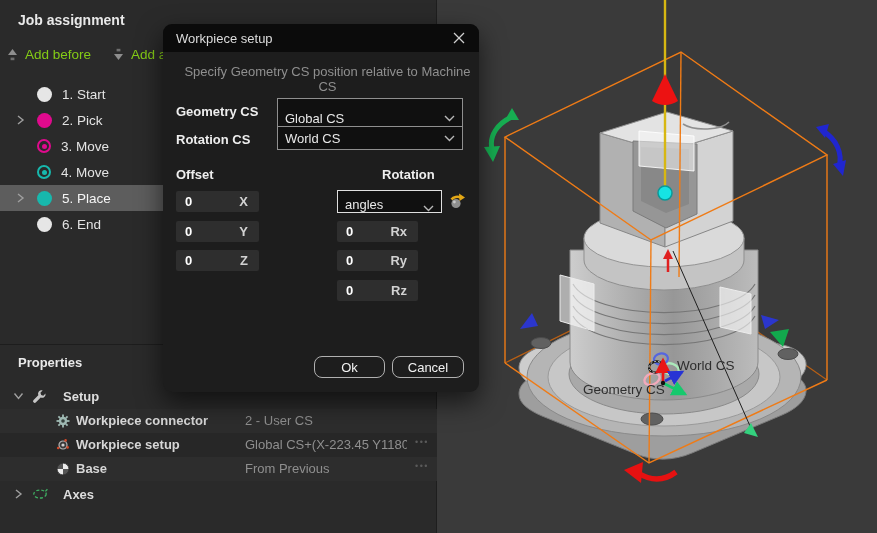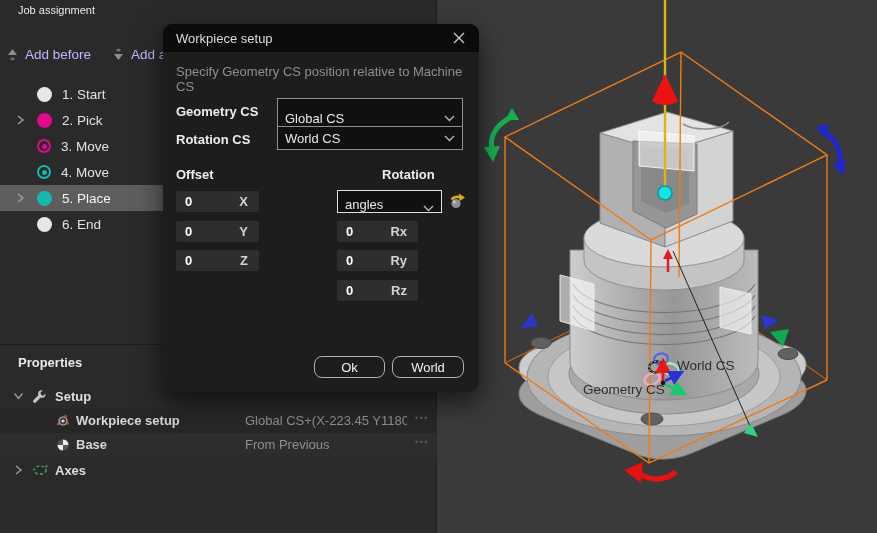--- a/index.html
+++ b/index.html
@@ -3,42 +3,42 @@
 <meta charset="utf-8">
 <style>
   * { margin:0; padding:0; box-sizing:border-box; }
   html,body { width:877px; height:533px; overflow:hidden; background:#2a2a2a;
               font-family:"Liberation Sans", sans-serif; }
   #app { position:relative; width:877px; height:533px; }
 
   
   .left-panel { position:absolute; left:0; top:0; width:437px; height:533px;
                 background:#2a2a2a; border-right:1px solid #1e1e1e; }
-  .job-header { position:absolute; left:18px; top:4px; font-size:11px; font-weight:normal; color:#e9e9e9; }
+  .job-header { position:absolute; left:18px; top:12px; font-size:14px; font-weight:bold; color:#e9e9e9; }
   .toolbar { position:absolute; left:7px; top:47px; display:flex; gap:22px; }
-  .tool-btn { display:flex; align-items:center; gap:7px; color:#c4b5fd; font-size:13.5px; cursor:default; }
+  .tool-btn { display:flex; align-items:center; gap:7px; color:#84cc16; font-size:13.5px; cursor:default; }
 
   .steps { position:absolute; left:0; top:81px; width:437px; }
   .step-row { height:26px; display:flex; align-items:center; padding-left:16px;
               color:#e3e3e3; font-size:13.5px; }
   .step-row.selected { background:#5d5d5d; color:#f5f5f5; }
   .step-chev { width:21px; height:12px; display:flex; align-items:center; }
   .marker { width:15px; height:15px; border-radius:50%; margin-right:10px; flex:0 0 auto;
             display:flex; align-items:center; justify-content:center; }
   .marker.ring { width:14px; height:14px; background:transparent !important; }
   .marker.ring i { display:block; width:5px; height:5px; border-radius:50%; }
 
   .props { position:absolute; left:0; top:344px; width:437px; height:189px; border-top:1px solid #1d1d1d; }
   .props-header { position:absolute; left:18px; top:10px; font-size:13px; font-weight:bold; color:#e9e9e9; }
   .props-tree { position:absolute; left:0; top:38px; width:437px; }
   .pgroup-row { height:26px; display:flex; align-items:center; padding-left:14px; }
   .gchev { width:18px; display:flex; align-items:center; }
   .gchev.open svg { transform:rotate(90deg); }
   .gicon { width:20px; display:flex; align-items:center; }
-  .glabel { font-size:13px; font-weight:bold; color:#dedede; margin-left:3px; }
+  .glabel { font-size:13px; font-weight:bold; color:#dedede; margin-left:11px; }
   .prow { height:24px; position:relative; }
   .prow.lit { background:#2d2d2d; }
   .prow.dk  { background:#272727; }
   .picon { position:absolute; left:56px; top:5px; width:14px; height:14px; }
   .plabel { position:absolute; left:76px; top:4px; font-size:13px; font-weight:bold; color:#d6d6d6; }
   .pvalue { position:absolute; left:245px; top:4px; font-size:13px; color:#8f8f8f; white-space:nowrap;
             max-width:162px; overflow:hidden; }
   .pell { position:absolute; right:8px; top:4px; font-size:9px; letter-spacing:1.5px; color:#5a5a5a; }
 
   
@@ -46,21 +46,21 @@
   .viewport svg { display:block; }
 
   
   .dialog { position:absolute; left:163px; top:24px; width:316px; height:368px; z-index:10;
             background:#1d1d1d; border-radius:9px; overflow:hidden;
             box-shadow:0 10px 26px rgba(0,0,0,.6); }
   .dlg-title { height:28px; background:#0b0b0b; display:flex; align-items:center;
                justify-content:space-between; padding:0 13px; }
   .dlg-title span { color:#dcdcdc; font-size:13px; }
   .dlg-close { width:14px; height:14px; cursor:default; }
-  .dlg-subtitle { position:absolute; left:13px; top:40px; font-size:13px; color:#8f8f8f; }
+  .dlg-subtitle { position:absolute; left:13px; top:40px; font-size:13px; color:#8f8f8f;text-align:center; }
 
   .dlg-label { position:absolute; left:13px; font-size:13px; font-weight:bold; color:#eeeeee; }
   .dselect { position:absolute; background:#101010; border:1px solid #8f8f8f; color:#e8e8e8;
              font-size:13px; display:flex; align-items:center; justify-content:space-between;
              padding:0 7px; cursor:default; }
   .dselect.bright { border-color:#dfdfdf;align-items:flex-end; }
 
   .dlg-sechead { position:absolute; font-size:13px; font-weight:bold; color:#eeeeee; }
 
   .numwrap { position:absolute; background:#2e2e2e; border-radius:2px; height:21px; }
@@ -155,20 +155,38 @@
               <svg width="9" height="12" viewBox="0 0 9 12">
                 <polyline points="2,2 7,6 2,10" fill="none" stroke="#9f9f9f" stroke-width="1.4"></polyline>
               </svg>
             </span>
             <span class="gicon">
               <svg width="15" height="15" viewBox="0 0 15 15">
                 <path d="M10.2 1.3a3.6 3.6 0 0 0-3.9 4.9L1.6 10.9a1.7 1.7 0 1 0 2.4 2.4l4.7-4.7a3.6 3.6 0 0 0 4.8-4.1l-2.2 2.2-2.1-.8-.8-2.1 2.2-2.2a3.7 3.7 0 0 0-.4-.3z" fill="#c6c6c6"></path>
               </svg>
             </span>
             <span class="glabel">Setup</span>
+          </div>
+          <div class="prow lit">
+            <span class="picon"><svg width="14" height="14" viewBox="0 0 14 14">
+                <g stroke="#9fb9b3" stroke-width="1.8">
+                  <line x1="7" y1="0.5" x2="7" y2="3"></line>
+                  <line x1="7" y1="11" x2="7" y2="13.5"></line>
+                  <line x1="0.5" y1="7" x2="3" y2="7"></line>
+                  <line x1="11" y1="7" x2="13.5" y2="7"></line>
+                  <line x1="2.4" y1="2.4" x2="4.2" y2="4.2"></line>
+                  <line x1="9.8" y1="9.8" x2="11.6" y2="11.6"></line>
+                  <line x1="11.6" y1="2.4" x2="9.8" y2="4.2"></line>
+                  <line x1="2.4" y1="11.6" x2="4.2" y2="9.8"></line>
+                </g>
+                <circle cx="7" cy="7" r="4.2" fill="#9fb9b3"></circle>
+                <circle cx="7" cy="7" r="1.8" fill="#35403d"></circle>
+              </svg></span>
+            <span class="plabel">Workpiece connector</span>
+            <span class="pvalue">2 - User CS</span>
           </div>
           <div class="prow dk">
             <span class="picon"><svg width="14" height="14" viewBox="0 0 14 14">
                 <circle cx="7" cy="7" r="4" fill="#3a3a3a" stroke="#b5b5b5" stroke-width="1.2"></circle>
                 <circle cx="7" cy="7" r="1.6" fill="#d0d0d0"></circle>
                 <g fill="#d24a2a">
                   <circle cx="2.2" cy="10" r="1.3"></circle>
                   <circle cx="11.6" cy="9.4" r="1.3"></circle>
                   <circle cx="9.6" cy="2.4" r="1.3"></circle>
                 </g>
@@ -377,15 +395,15 @@
     <div class="numwrap" style="left:174px; top:226px; width:81px;">
       <input value="0" style="">
       <span class="suffix">Ry</span>
     </div>
     <div class="numwrap" style="left:174px; top:256px; width:81px;">
       <input value="0" style="">
       <span class="suffix">Rz</span>
     </div>
 
     <button class="dbtn ok">Ok</button>
-    <button class="dbtn cancel">World</button>
+    <button class="dbtn cancel">Cancel</button>
   </div>
 </div>
 
 </body></html>

